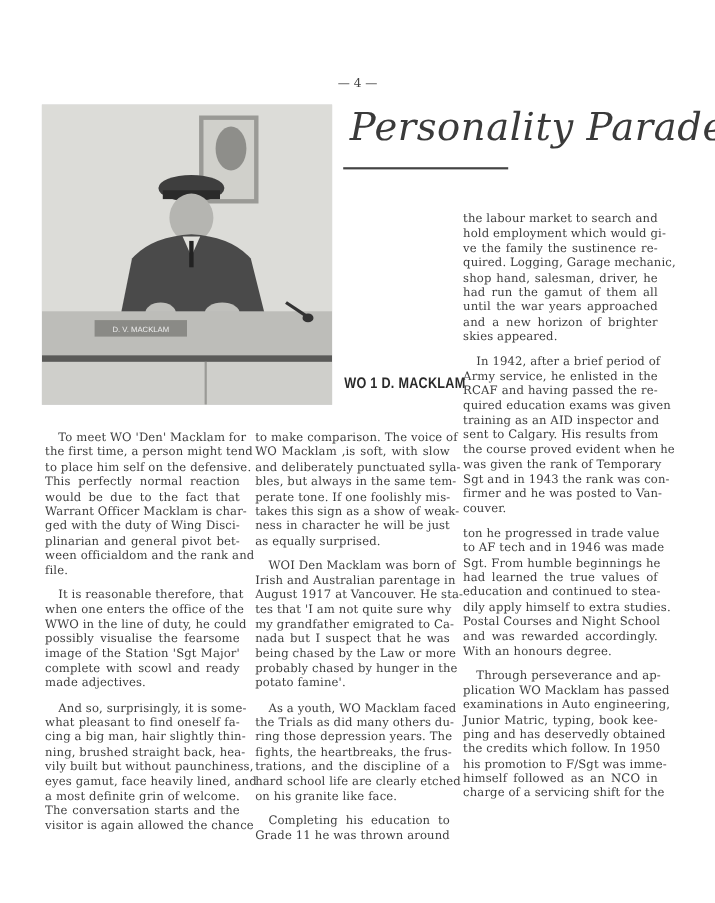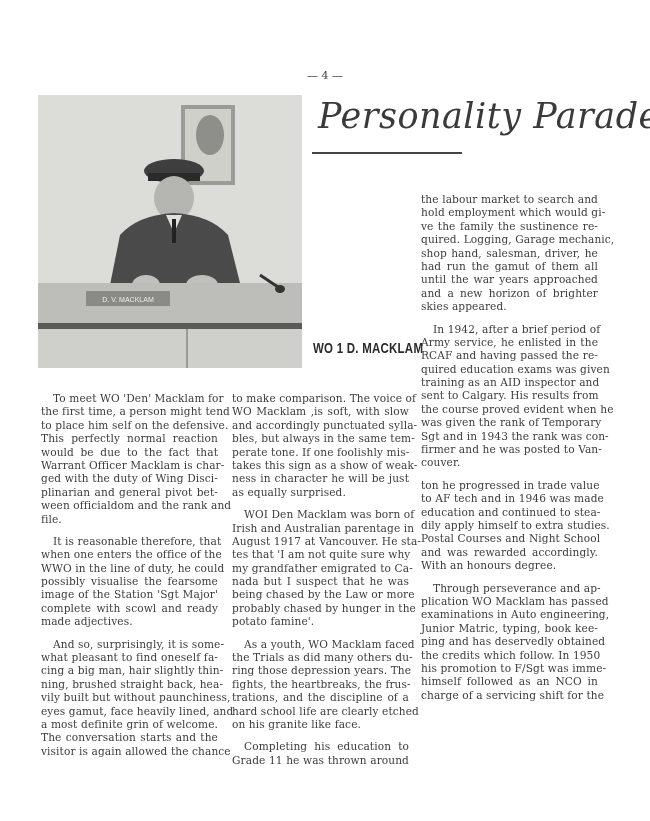--- a/index.html
+++ b/index.html
@@ -94,21 +94,21 @@
       <span class="line">eyes gamut, face heavily lined, and</span>
       <span class="line">a most definite grin of welcome.</span>
       <span class="line">The conversation starts and the</span>
       <span class="line">visitor is again allowed the chance</span>
     </div>
   </div>
 <div class="col" id="col1" style="left:232px; top:392px;">
     <div>
       <span class="line">to make comparison. The voice of</span>
       <span class="line">WO Macklam ,is soft, with slow</span>
-      <span class="line">and accordingly punctuated sylla-</span>
+      <span class="line">and deliberately punctuated sylla-</span>
       <span class="line">bles, but always in the same tem-</span>
       <span class="line">perate tone. If one foolishly mis-</span>
       <span class="line">takes this sign as a show of weak-</span>
       <span class="line">ness in character he will be just</span>
       <span class="line last">as equally surprised.</span>
     </div>
     <span class="gap"></span>
     <div>
       <span class="line indent">WOI Den Macklam was born of</span>
       <span class="line">Irish and Australian parentage in</span>
@@ -159,20 +159,22 @@
       <span class="line">the course proved evident when he</span>
       <span class="line">was given the rank of Temporary</span>
       <span class="line">Sgt and in 1943 the rank was con-</span>
       <span class="line">firmer and he was posted to Van-</span>
       <span class="line last">couver.</span>
     </div>
     <span class="gap"></span>
     <div>
       <span class="line">ton he progressed in trade value</span>
       <span class="line">to AF tech and in 1946 was made</span>
+      <span class="line">Sgt. From humble beginnings he</span>
+      <span class="line">had learned the true values of</span>
       <span class="line">education and continued to stea-</span>
       <span class="line">dily apply himself to extra studies.</span>
       <span class="line">Postal Courses and Night School</span>
       <span class="line">and was rewarded accordingly.</span>
       <span class="line last">With an honours degree.</span>
     </div>
     <span class="gap"></span>
     <div>
       <span class="line indent">Through perseverance and ap-</span>
       <span class="line">plication WO Macklam has passed</span>

